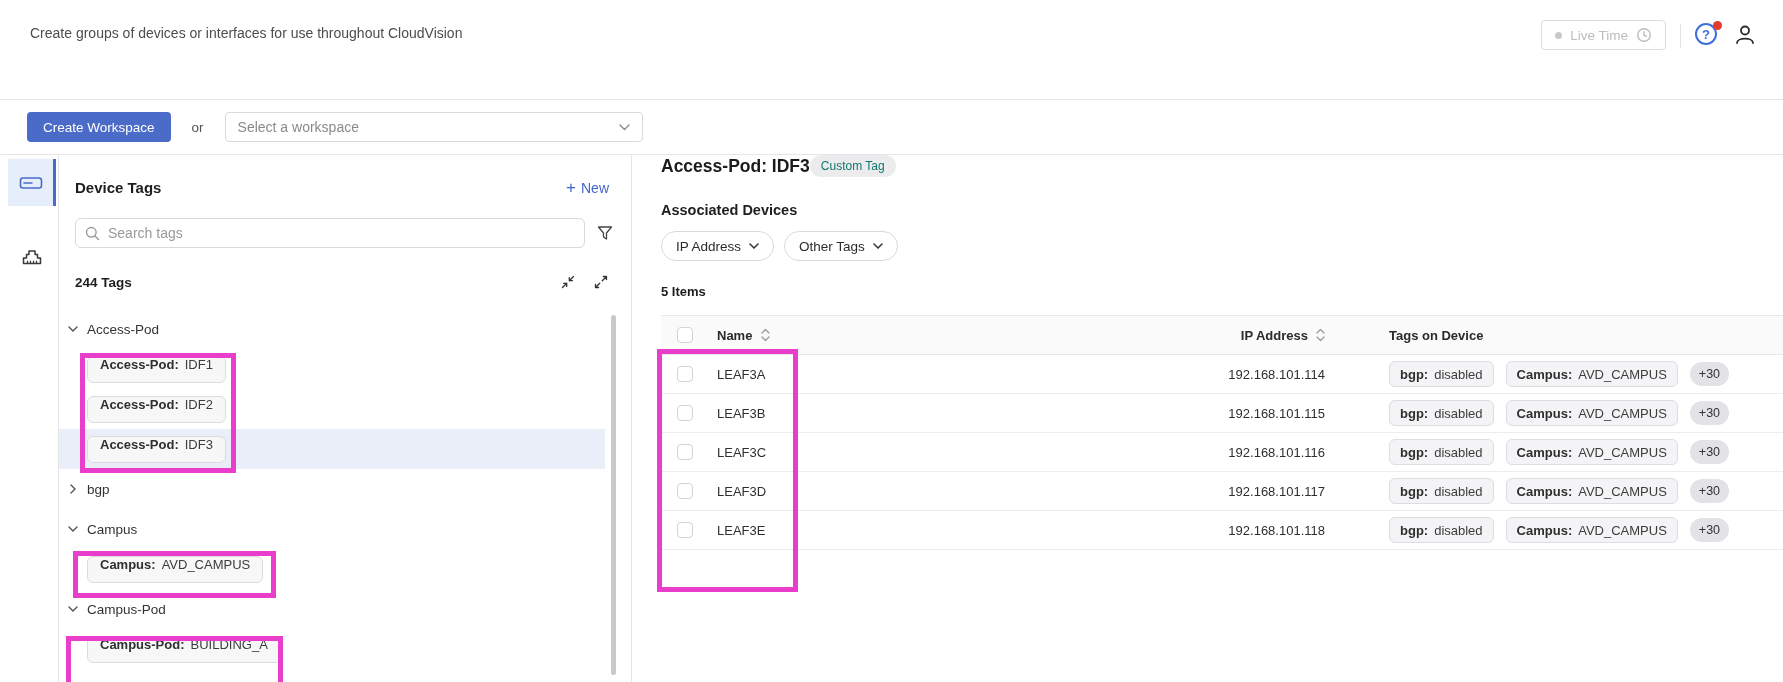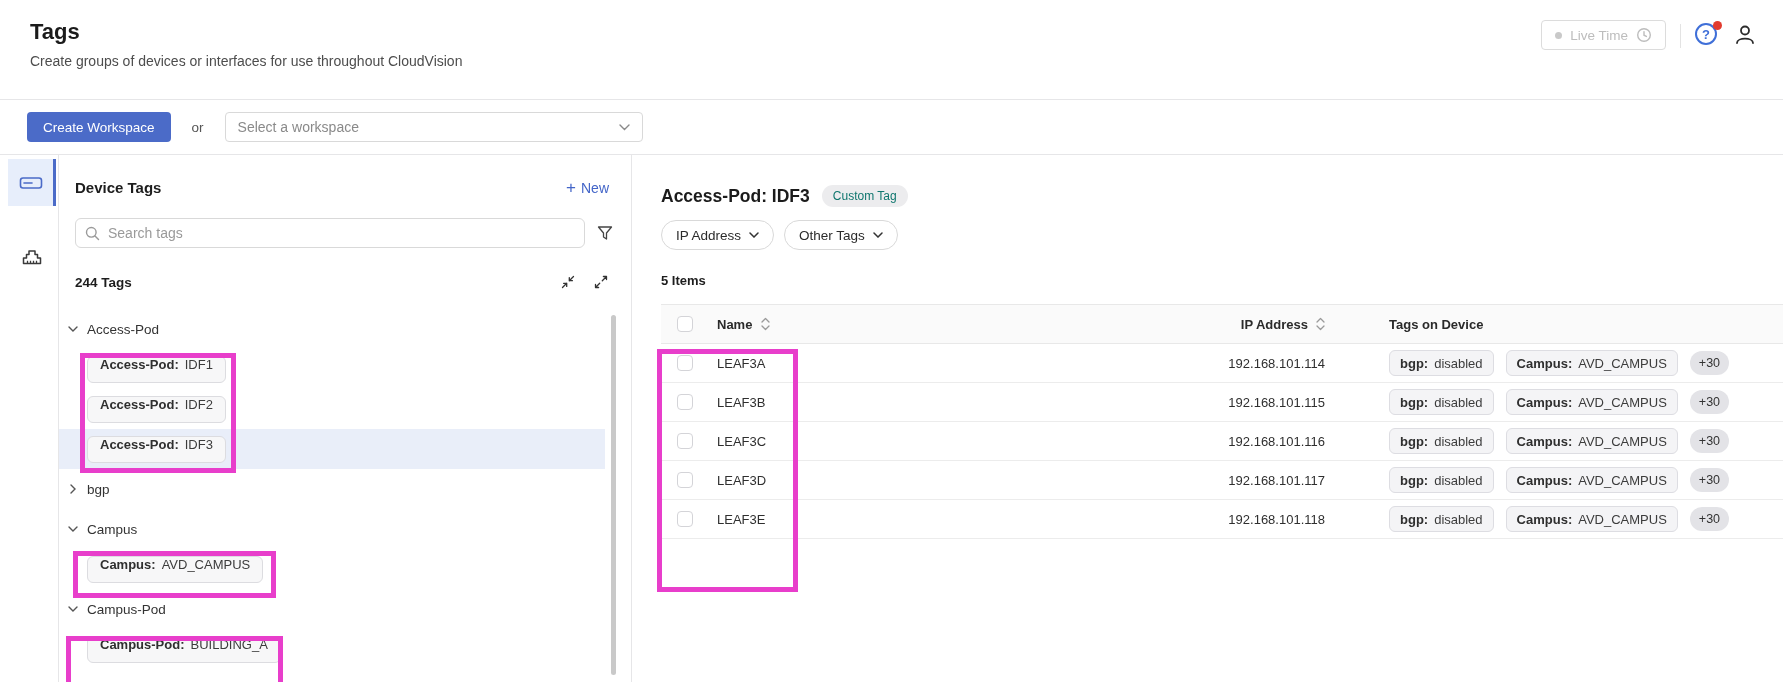--- a/index.html
+++ b/index.html
@@ -67,21 +67,21 @@
   .tree-row.tag { padding-left:28px; cursor:pointer; }
   .tree-row.tag.selected { background:#e9eef9; }
   .tag-pill { display:inline-flex; gap:6px; height:27px; padding:0 12px;
               background:#f7f7f8; border:1px solid #dcdce0; border-radius:6px; }
   .tag-pill .k { font-size:13px; font-weight:bold; color:#2f2f2f; }
   .tag-pill .v { font-size:13px; color:#3c3c3c; }
   .sb-scrollbar { position:absolute; left:552px; top:160px; width:5px; height:360px; background:#c9c9c9; border-radius:3px; }
 
   
   .main { flex:1; padding-left:29px; position:relative; }
-  .main-title-row { margin-top:30px; display:flex; align-items:flex-end; gap:12px; }
+  .main-title-row { display:flex; align-items:flex-end; gap:0; }
   .main-title-row h2 { font-size:17.5px; font-weight:bold; color:#1b1b1b; }
   .badge { background:#ececee; color:#0f766e; font-size:12px; padding:4px 11px; border-radius:12px; }
   .assoc { margin-top:25px; font-size:14.5px; font-weight:bold; color:#1d1d1d; }
   .controls { margin-top:13px; display:flex; align-items:center; gap:10px; }
   .dev-search { position:relative; display:flex; align-items:center; }
   .dev-search input { width:279px; height:30px; border:1px solid #d9d9d9; border-radius:6px;
                       padding:0 10px 0 32px; font-size:14px; font-family:inherit; outline:none; }
   .dev-search input::placeholder { color:#9a9a9a; }
   .filter-pill { height:30px; border:1px solid #d9d9d9; border-radius:16px; background:#fff;
                  display:flex; align-items:center; gap:8px; padding:0 14px; font-size:13.5px; color:#2b2b2b; cursor:pointer; }
@@ -114,21 +114,20 @@
 
   svg { display:block; }
 </style>
 </head>
 <body>
 
 <div class="page">
 
   <header class="page-header">
     <div>
-      <h1>Tags</h1>
       <div class="subtitle">Create groups of devices or interfaces for use throughout CloudVision</div>
     </div>
     <div class="header-right">
       <button class="live-time">
         <span class="live-dot"></span>
         <span class="live-label">Live Time</span>
         <svg width="16" height="16" viewBox="0 0 16 16">
           <circle cx="8" cy="8" r="6.3" fill="none" stroke="#bdbdbd" stroke-width="1.4"></circle>
           <path d="M8 4.6 V8.2 L10.4 9.4" fill="none" stroke="#bdbdbd" stroke-width="1.4" stroke-linecap="round"></path>
         </svg>
@@ -279,20 +278,21 @@
         </div>
       <div class="sb-scrollbar"></div>
     </aside>
 
     <main class="main">
       <div class="main-title-row">
         <h2>Access-Pod: IDF3</h2>
         <span class="badge">Custom Tag</span>
       </div>
 
+      <h3 class="assoc">Associated Devices</h3>
 
       <div class="controls">
         <div class="filter-pill">
           <span>IP Address</span>
           <svg width="10" height="6" viewBox="0 0 10 6">
             <path d="M1 1 L5 5 L9 1" fill="none" stroke="#333" stroke-width="1.5" stroke-linecap="round"></path>
           </svg>
         </div>
         <div class="filter-pill">
           <span>Other Tags</span>

